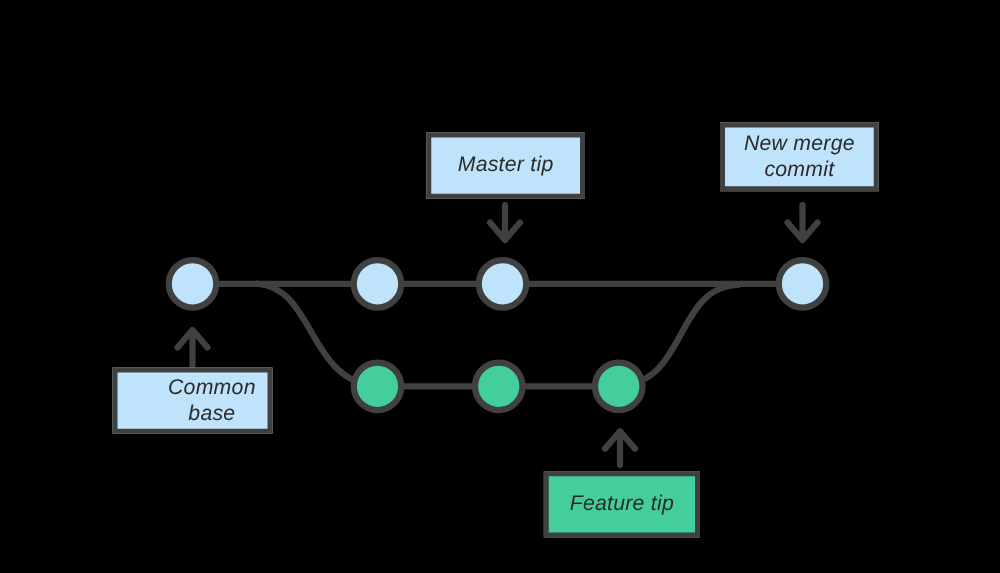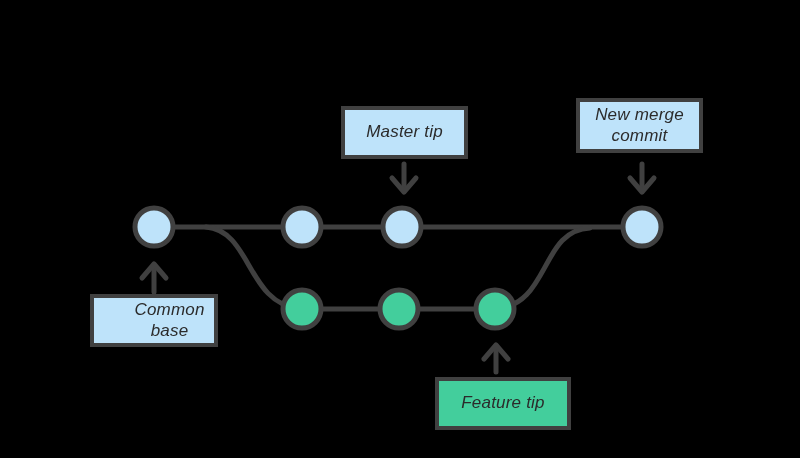--- a/index.html
+++ b/index.html
@@ -56,21 +56,21 @@
     font-size: 17px;
     font-weight: 500;
     letter-spacing: 0.2px;
     line-height: 1.22;
   }
   .label.blue  { background: var(--master-fill); }
   .label.green { background: var(--feature-fill); }
   #label-master-tip  { left: 341px; top: 106px; width: 127px; height: 53px; }
   #label-new-merge   { left: 576px; top: 98px; width: 127px; height: 55px; }
   #label-common-base { left:  90px; top: 294px; width: 128px; height: 53px; padding-left: 31px; }
-  #label-feature-tip { left: 435px; top: 377px; width: 136px; height: 53px; text-align: right; }
+  #label-feature-tip { left: 435px; top: 377px; width: 125px; height: 53px; text-align: right; }
 </style>
 </head>
 <body>
 
 <div class="stage">
 
   <svg viewBox="0 0 800 458">
 
     <path class="edge" d="M 154 227 H 642"></path>
     <path class="edge" d="M 302 309 H 495"></path>

